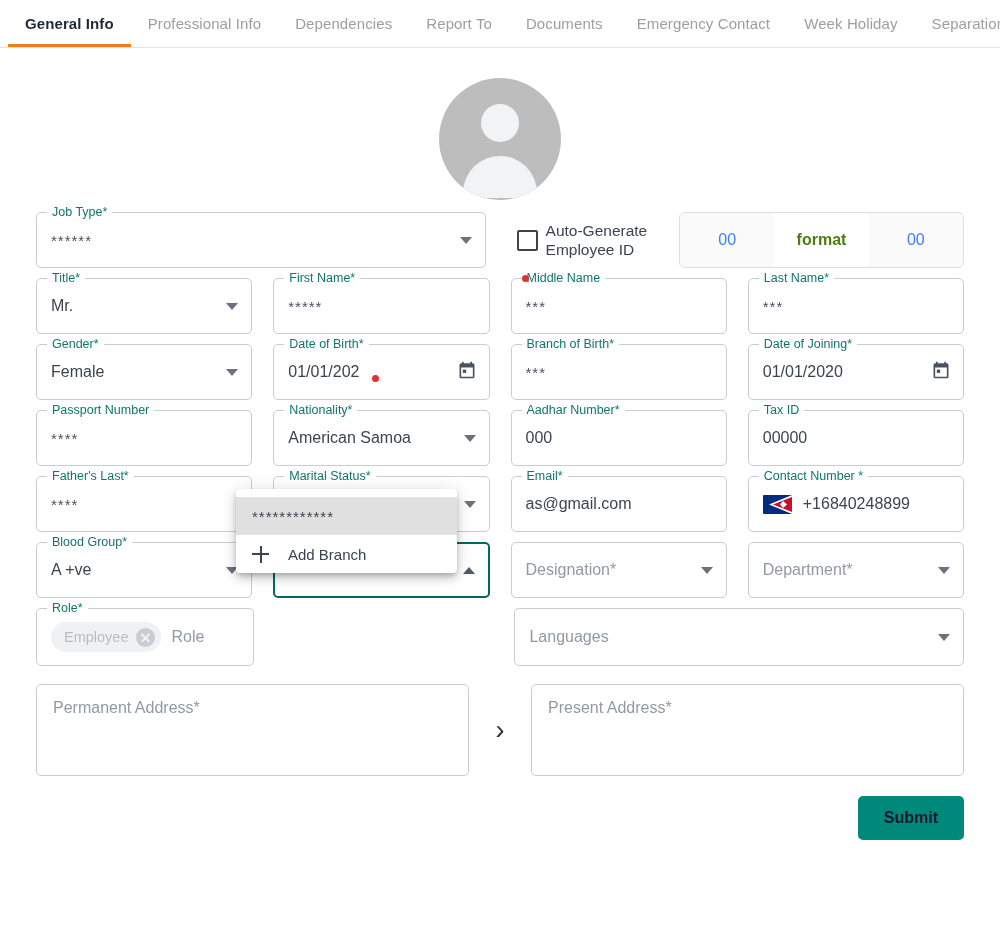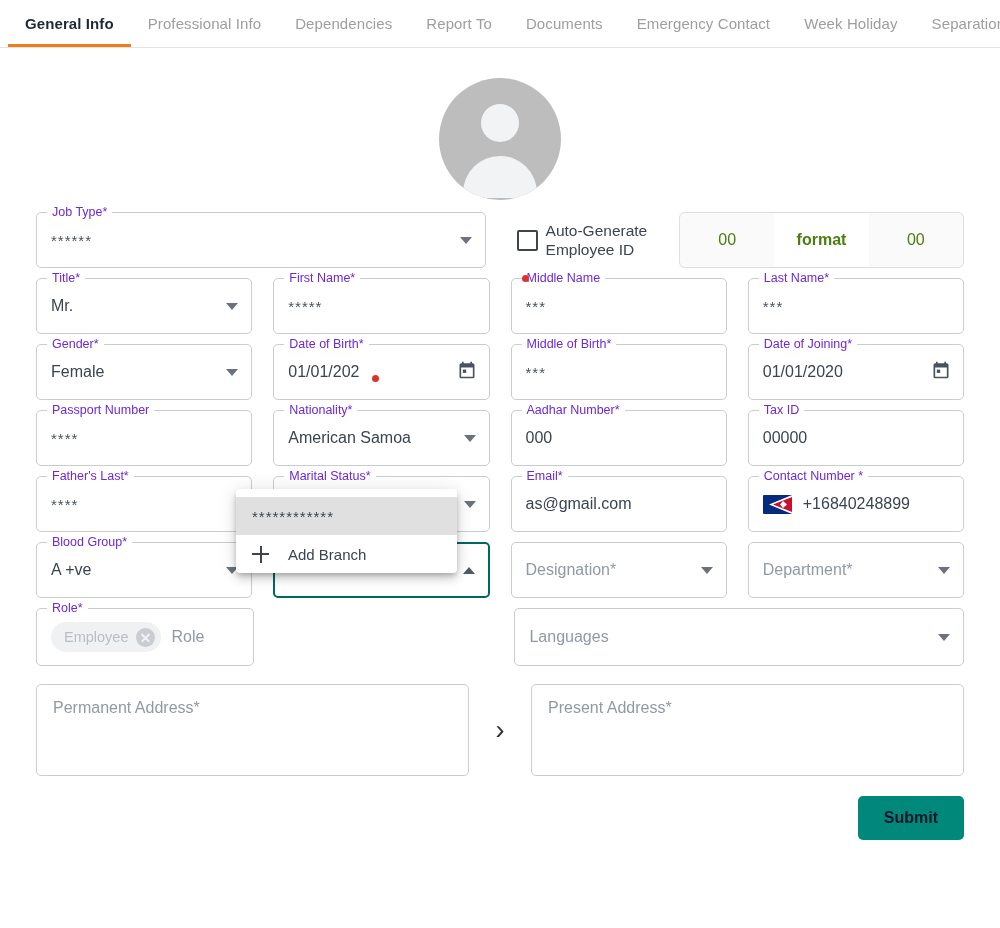--- a/index.html
+++ b/index.html
@@ -89,21 +89,21 @@
     align-items: center;
     padding: 0 14px;
   }
   .field.focused { border: 2px solid #00695f; }
   .field .legend {
     position: absolute;
     top: -8px; left: 10px;
     background: #fff;
     padding: 0 5px;
     font-size: 12.5px;
-    color: #6d28d9;
+    color: #0f766e;
     line-height: 14px;
     white-space: nowrap;
   }
   .field.focused .legend { color: #00695f; }
   .field .val {
     font-size: 16px;
     color: #3c4450;
     white-space: nowrap;
     overflow: hidden;
   }
@@ -178,21 +178,21 @@
     overflow: hidden;
     background: #fafafa;
     flex: 0 0 285px;
   }
   .empid > div {
     flex: 1 1 0;
     display: flex;
     align-items: center;
     justify-content: center;
     font-size: 16px;
-    color: #4d7c0f;
+    color: #3b82f6;
   }
   .empid .mid {
     background: #ffffff;
     color: #4d7c0f;
     font-weight: bold;
   }
 
   
   .flag {
     width: 29px; height: 19px;
@@ -409,21 +409,21 @@
         <span class="cal-ic">
           <svg width="20" height="20" viewBox="0 0 24 24" fill="#4a5261">
             <path d="M19 4h-1V2h-2v2H8V2H6v2H5a2 2 0 0 0-2 2v14a2 2 0 0 0 2 2h14a2 2 0 0 0 2-2V6a2 2 0 0 0-2-2zm0 16H5V9h14v11z"></path>
             <rect x="7" y="11.5" width="4" height="4"></rect>
           </svg>
         </span>
       </div>
     </div>
     <div class="col">
       <div class="field">
-        <span class="legend">Middle of Birth*</span>
+        <span class="legend">Branch of Birth*</span>
         <span class="val mask">***</span>
       </div>
     </div>
     <div class="col">
       <div class="field">
         <span class="legend">Date of Joining*</span>
         <span class="val">01/01/2020</span>
         <span class="cal-ic">
           <svg width="20" height="20" viewBox="0 0 24 24" fill="#4a5261">
             <path d="M19 4h-1V2h-2v2H8V2H6v2H5a2 2 0 0 0-2 2v14a2 2 0 0 0 2 2h14a2 2 0 0 0 2-2V6a2 2 0 0 0-2-2zm0 16H5V9h14v11z"></path>

